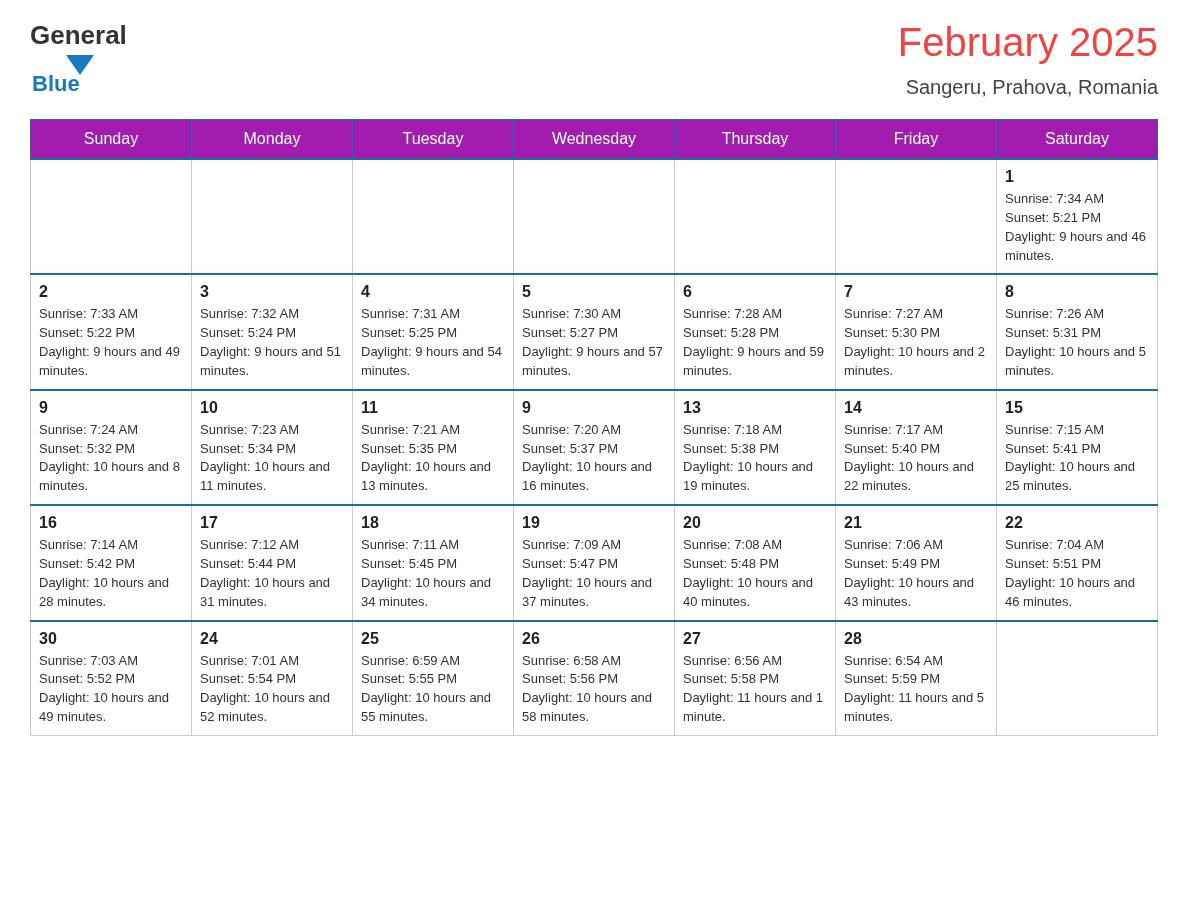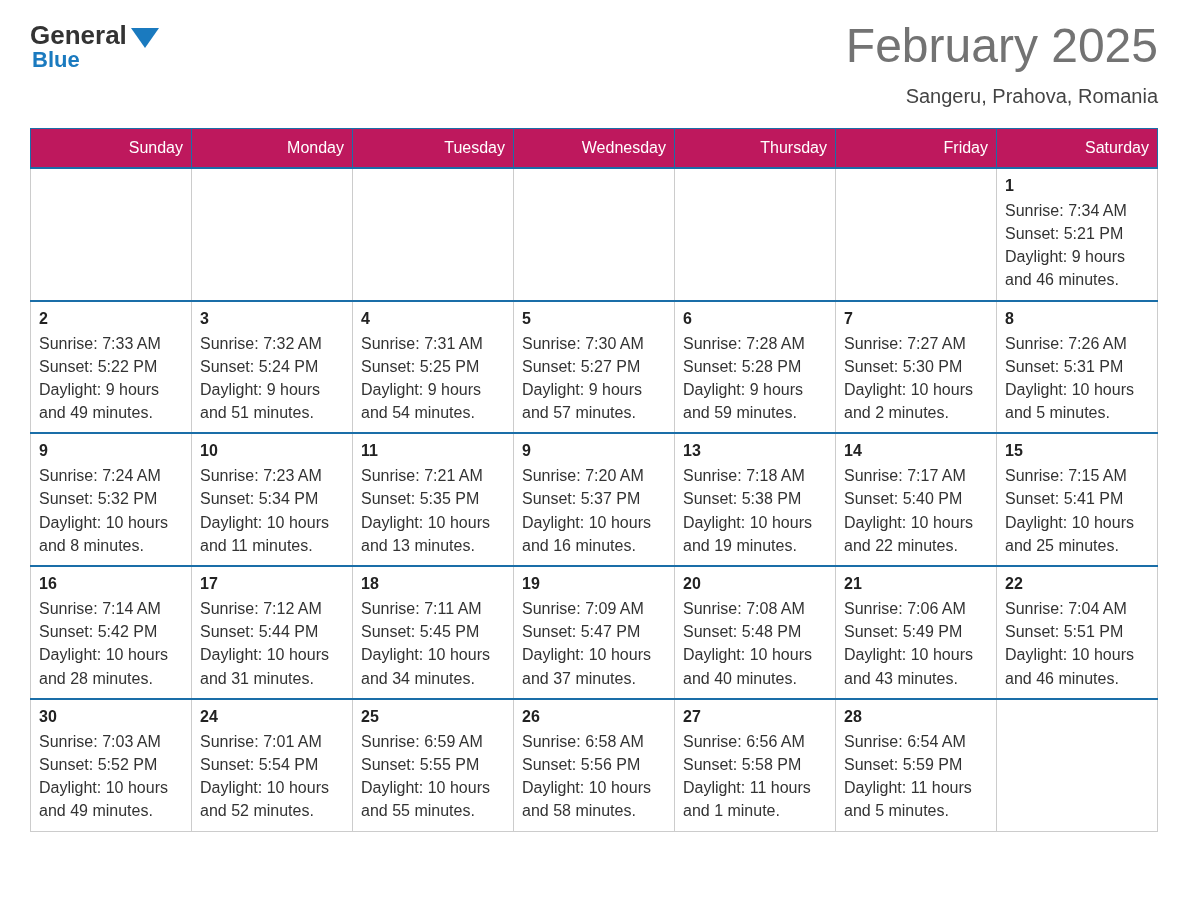--- a/index.html
+++ b/index.html
@@ -17,20 +17,21 @@
       margin-bottom: 20px;
     }
     .logo {
       display: flex;
       flex-direction: column;
       align-items: flex-start;
     }
     .logo-top {
       display: flex;
       align-items: center;
+      flex-direction: column;
     }
     .logo-general {
       font-size: 26px;
       font-weight: bold;
       color: #333;
     }
     .logo-triangle {
       width: 0;
       height: 0;
       border-left: 14px solid transparent;
@@ -43,41 +44,41 @@
       font-size: 22px;
       font-weight: bold;
       color: #1a7abf;
       margin-top: -4px;
       padding-left: 2px;
     }
     .title-section {
       text-align: right;
     }
     .month-title {
-      font-size: 48px;
+      font-size: 40px;
       font-weight: normal;
-      color: #737373;
+      color: #ef4444;
       line-height: 1.1;
     }
     .location {
       font-size: 20px;
       color: #444;
       margin-top: 12px;
     }
     .calendar {
       width: 100%;
       border-collapse: collapse;
     }
     .calendar th {
-      background-color: #be185d;
+      background-color: #a21caf;
       color: #fff;
       padding: 10px 8px;
       font-size: 16px;
       font-weight: normal;
-      text-align: right;
+      text-align: center;
       border: 1px solid #1a6ea8;
     }
     .calendar td {
       vertical-align: top;
       padding: 8px 8px;
       border: 1px solid #ccc;
       width: calc(100% / 7);
       min-height: 110px;
       font-size: 13px;
       color: #333;
@@ -90,21 +91,21 @@
       border-top: 2px solid #1a6ea8;
     }
     .day-number {
       font-size: 16px;
       font-weight: bold;
       color: #222;
       display: block;
       margin-bottom: 4px;
     }
     .day-info {
-      font-size: 16px;
+      font-size: 13px;
       line-height: 1.45;
       color: #333;
     }
     .empty-cell {
       background: #f9f9f9;
     }
   </style>
 </head>
 <body>
 

